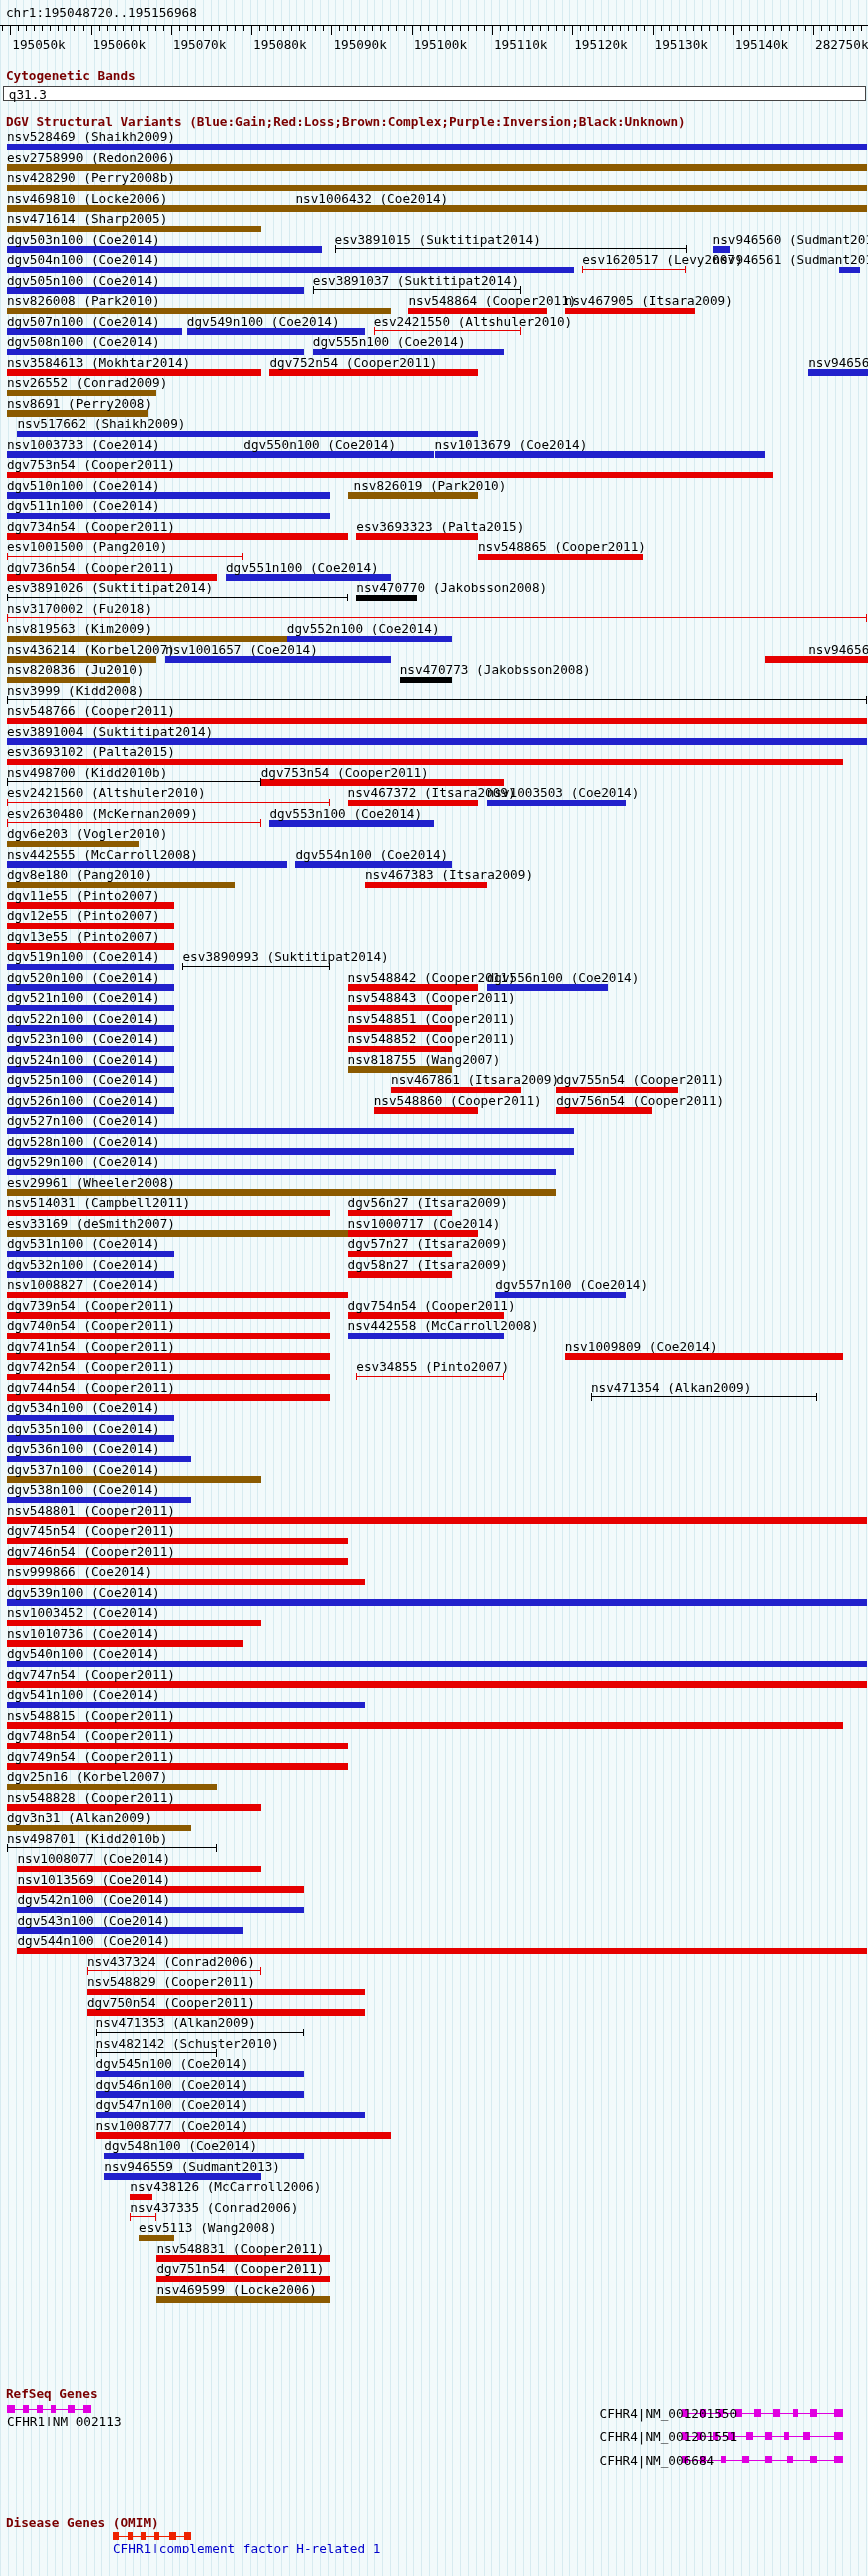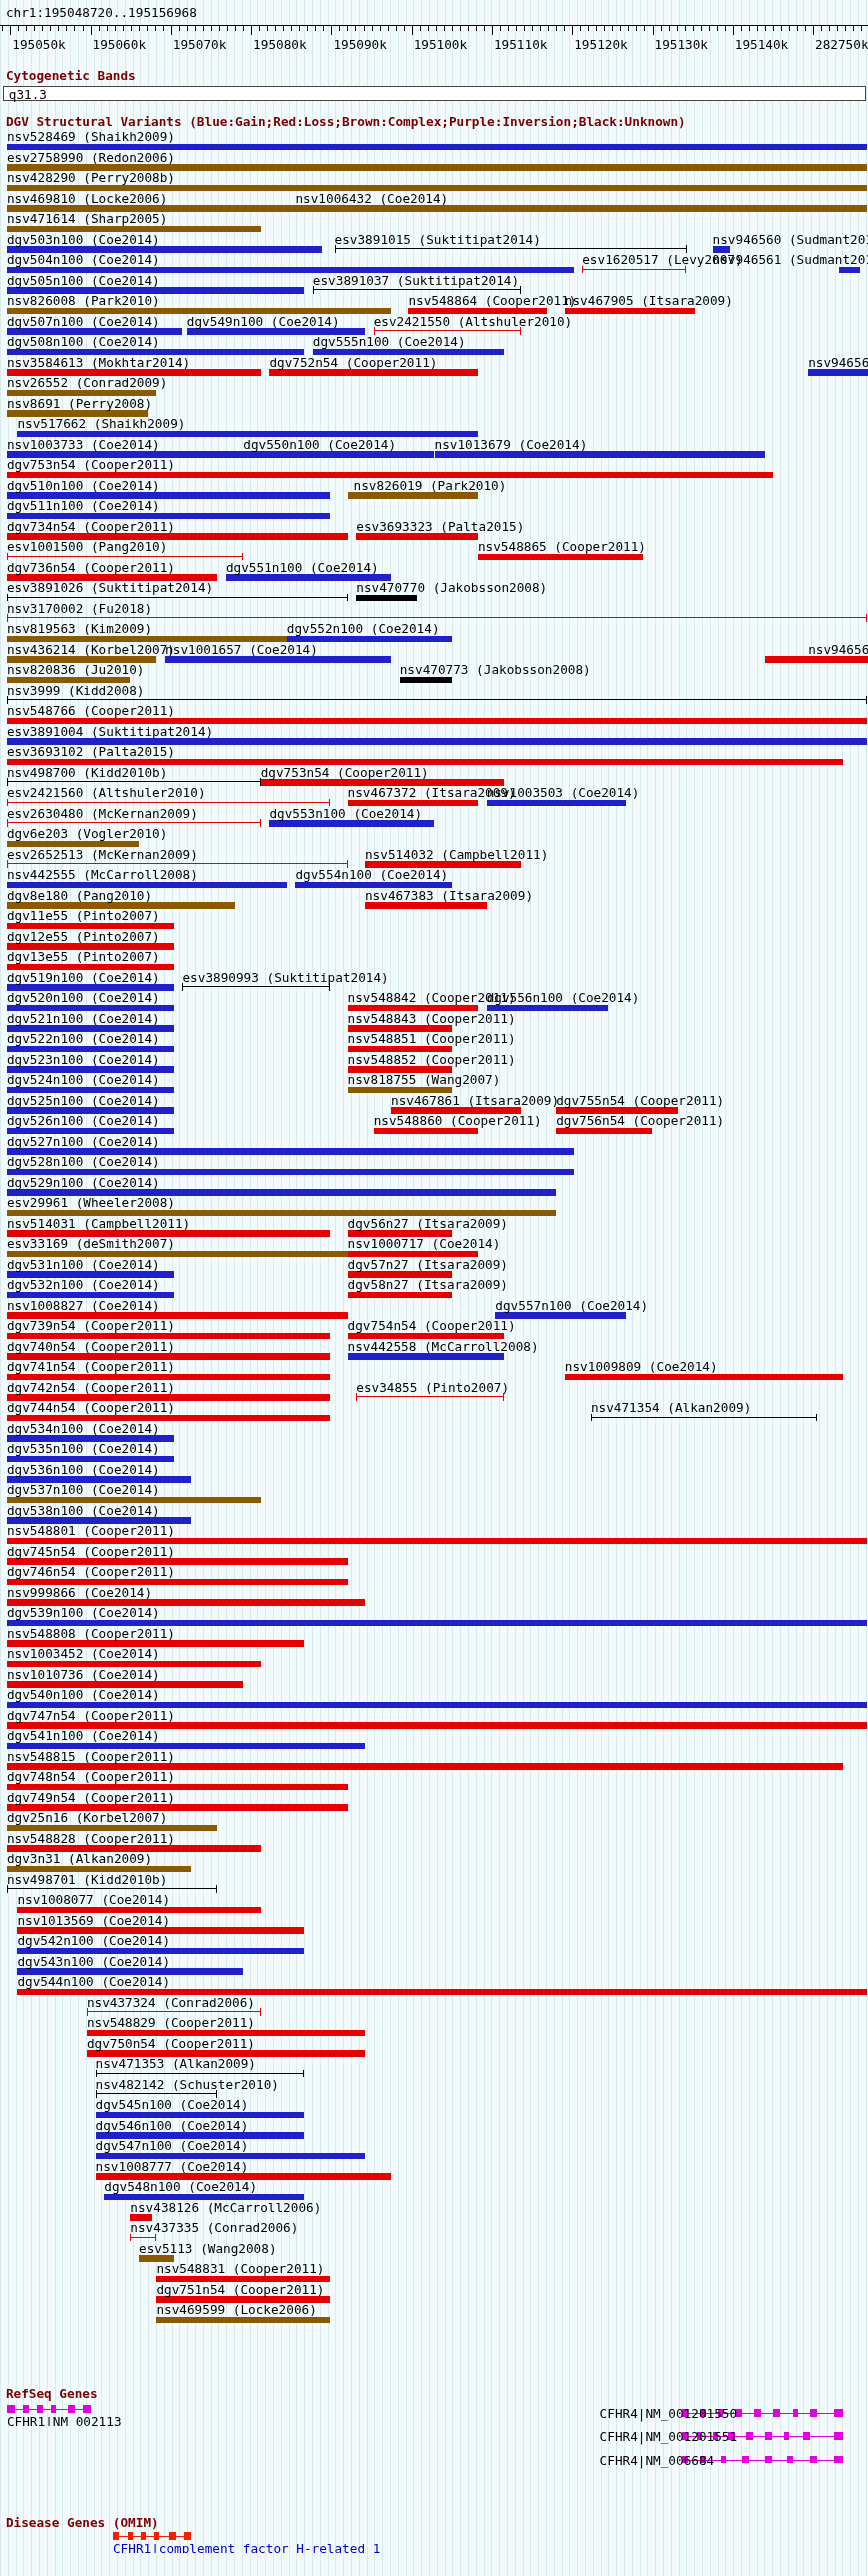--- a/index.html
+++ b/index.html
@@ -355,26 +355,20 @@
         <div class="vbar line" style="left: 0.8%; width: 29.2%; --c: #e60000;"></div>
         <div class="vlabel" style="left: 0.8%;">esv2630480 (McKernan2009)</div>
         <div class="vbar bar" style="left: 31%; width: 19%; --c: #2121cc;"></div>
         <div class="vlabel" style="left: 31%;">dgv553n100 (Coe2014)</div>
       </div>
       <div class="dgv-row">
         <div class="vbar bar" style="left: 0.8%; width: 15.2%; --c: #8b5a00;"></div>
         <div class="vlabel" style="left: 0.8%;">dgv6e203 (Vogler2010)</div>
       </div>
       <div class="dgv-row">
-        <div class="vbar line" style="left: 0.8%; width: 39.2%; --c: #e60000;"></div>
-        <div class="vlabel" style="left: 0.8%;">esv2652513 (McKernan2009)</div>
-        <div class="vbar bar" style="left: 42%; width: 18%; --c: #e60000;"></div>
-        <div class="vlabel" style="left: 42%;">nsv514032 (Campbell2011)</div>
-      </div>
-      <div class="dgv-row">
         <div class="vbar bar" style="left: 0.8%; width: 32.2%; --c: #2121cc;"></div>
         <div class="vlabel" style="left: 0.8%;">nsv442555 (McCarroll2008)</div>
         <div class="vbar bar" style="left: 34%; width: 18%; --c: #2121cc;"></div>
         <div class="vlabel" style="left: 34%;">dgv554n100 (Coe2014)</div>
       </div>
       <div class="dgv-row">
         <div class="vbar bar" style="left: 0.8%; width: 26.2%; --c: #8b5a00;"></div>
         <div class="vlabel" style="left: 0.8%;">dgv8e180 (Pang2010)</div>
         <div class="vbar bar" style="left: 42%; width: 14%; --c: #e60000;"></div>
         <div class="vlabel" style="left: 42%;">nsv467383 (Itsara2009)</div>
@@ -555,24 +549,20 @@
       </div>
       <div class="dgv-row">
         <div class="vbar bar" style="left: 0.8%; width: 41.2%; --c: #e60000;"></div>
         <div class="vlabel" style="left: 0.8%;">nsv999866 (Coe2014)</div>
       </div>
       <div class="dgv-row">
         <div class="vbar bar" style="left: 0.8%; width: 99%; --c: #2121cc;"></div>
         <div class="vlabel" style="left: 0.8%;">dgv539n100 (Coe2014)</div>
       </div>
       <div class="dgv-row">
-        <div class="vbar bar" style="left: 0.8%; width: 34.2%; --c: #e60000;"></div>
-        <div class="vlabel" style="left: 0.8%;">nsv548808 (Cooper2011)</div>
-      </div>
-      <div class="dgv-row">
         <div class="vbar bar" style="left: 0.8%; width: 29.2%; --c: #e60000;"></div>
         <div class="vlabel" style="left: 0.8%;">nsv1003452 (Coe2014)</div>
       </div>
       <div class="dgv-row">
         <div class="vbar bar" style="left: 0.8%; width: 27.2%; --c: #e60000;"></div>
         <div class="vlabel" style="left: 0.8%;">nsv1010736 (Coe2014)</div>
       </div>
       <div class="dgv-row">
         <div class="vbar bar" style="left: 0.8%; width: 99%; --c: #2121cc;"></div>
         <div class="vlabel" style="left: 0.8%;">dgv540n100 (Coe2014)</div>
@@ -665,20 +655,24 @@
         <div class="vbar bar" style="left: 11%; width: 31%; --c: #2121cc;"></div>
         <div class="vlabel" style="left: 11%;">dgv547n100 (Coe2014)</div>
       </div>
       <div class="dgv-row">
         <div class="vbar bar" style="left: 11%; width: 34%; --c: #e60000;"></div>
         <div class="vlabel" style="left: 11%;">nsv1008777 (Coe2014)</div>
       </div>
       <div class="dgv-row">
         <div class="vbar bar" style="left: 12%; width: 23%; --c: #2121cc;"></div>
         <div class="vlabel" style="left: 12%;">dgv548n100 (Coe2014)</div>
+      </div>
+      <div class="dgv-row">
+        <div class="vbar bar" style="left: 12%; width: 18%; --c: #2121cc;"></div>
+        <div class="vlabel" style="left: 12%;">nsv946559 (Sudmant2013)</div>
       </div>
       <div class="dgv-row">
         <div class="vbar box" style="left: 15%; width: 2.5%; --c: #e60000;"></div>
         <div class="vlabel" style="left: 15%;">nsv438126 (McCarroll2006)</div>
       </div>
       <div class="dgv-row">
         <div class="vbar line" style="left: 15%; width: 3%; --c: #e60000;"></div>
         <div class="vlabel" style="left: 15%;">nsv437335 (Conrad2006)</div>
       </div>
       <div class="dgv-row">

